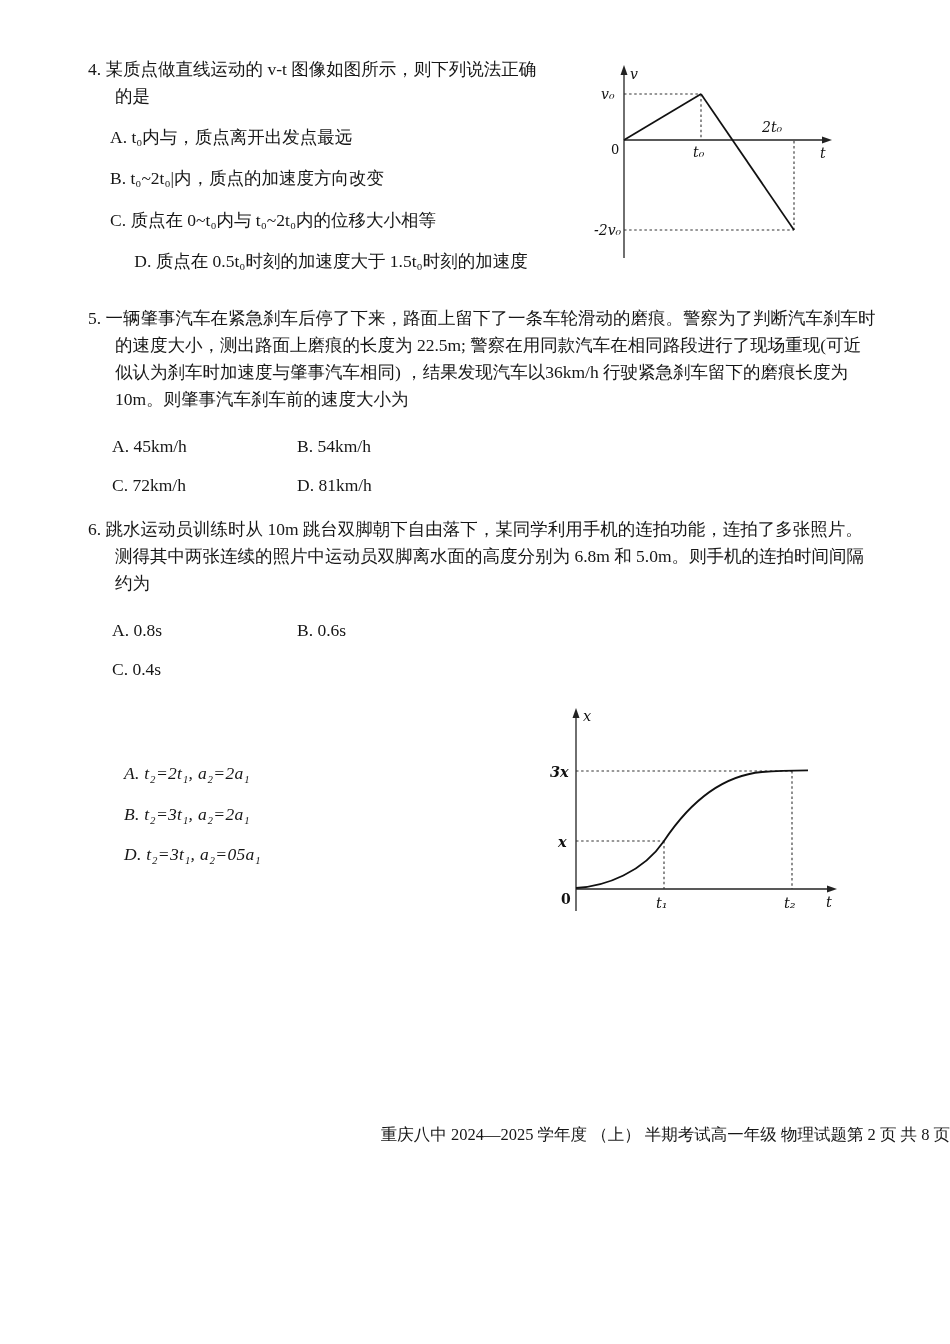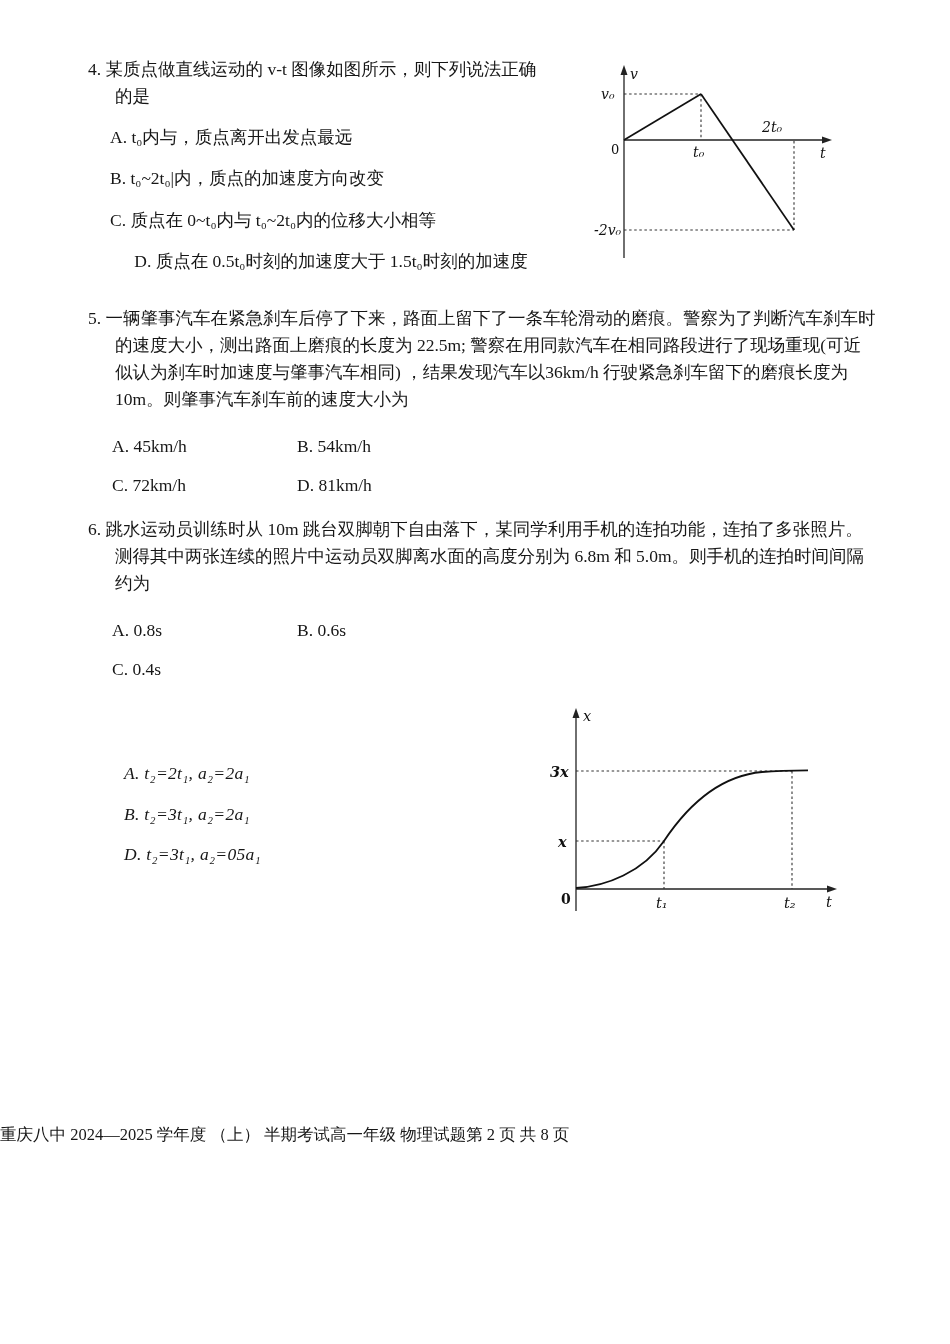--- a/index.html
+++ b/index.html
@@ -43,21 +43,21 @@
   .opt-math {
     margin: 13px 0;
     font-style: italic;
     letter-spacing: 0.3px;
   }
   
   .footer {
     position: absolute;
     left: 0; right: 0;
     top: 1122px;
-    text-align: left;
+    text-align: right;
     font-size: 16.5px;
     margin: 0;
     color: #161616;
   }
   svg text { font-family: "DejaVu Serif", "Liberation Serif", serif; }
 </style>
 </head>
 <body>
 
 <div class="page">

